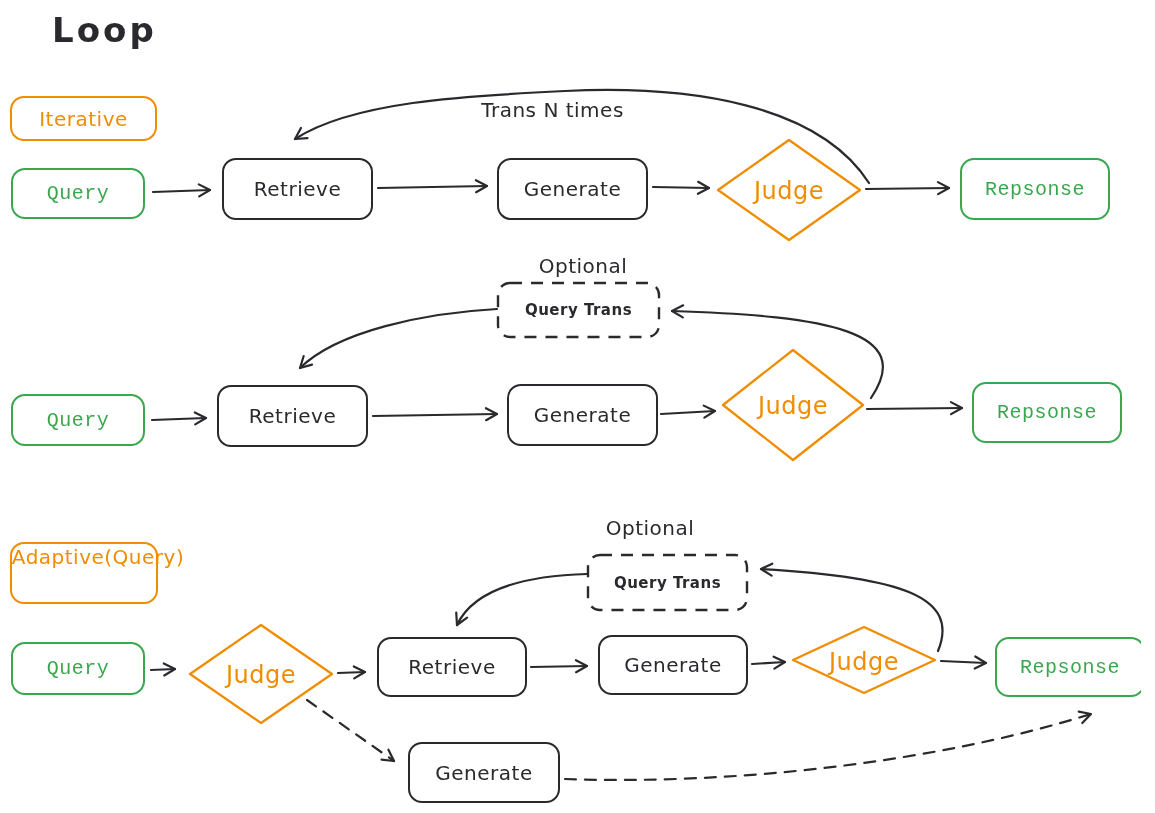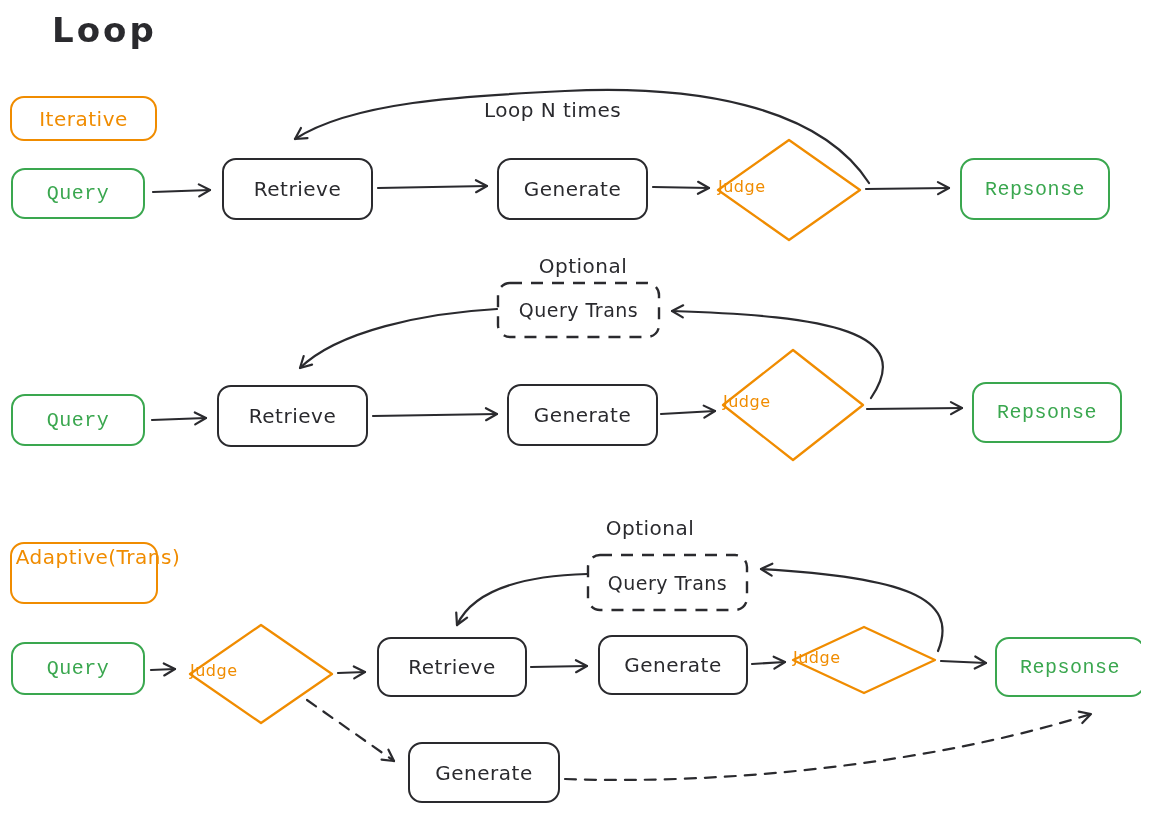--- a/index.html
+++ b/index.html
@@ -36,38 +36,40 @@
     color: var(--dark);
     letter-spacing: 0.5px;
   }
   .node.green  { border-color: var(--green);  color: var(--green); font-family: Liberation Mono, monospace; }
   .node.orange { border-color: var(--orange); color: var(--orange); }
   .node.twoline { flex-direction: row; align-items: flex-start; padding-left: 28px; line-height: 26px; justify-content: center; }
 
   .dlabel {
     position: absolute;
     color: var(--orange);
-    font-size: 16px;
+    font-size: 24px;
+    text-align: center;
     letter-spacing: 0.5px;
   }
   .flabel {
     position: absolute;
     color: var(--dark);
     font-size: 20px;
     text-align: center;
     letter-spacing: 0.5px;
   }
   .qtlabel {
     position: absolute;
     color: var(--dark);
-    font-size: 19px;
+    font-size: 15px;
     display: flex;
     align-items: center;
     justify-content: center;
     letter-spacing: 0.5px;
+    font-weight: bold;
   }
   .title {
     position: absolute;
     left: 52px;
     top: 10px;
     font-size: 34px;
     font-weight: bold;
     color: var(--dark);
     letter-spacing: 3px;
   }
@@ -125,41 +127,41 @@
   <div class="node" style="left:222px; top:158px; width:151px; height:62px;">
     <span>Retrieve</span>
   </div>
   <div class="node" style="left:497px; top:158px; width:151px; height:62px;">
     <span>Generate</span>
   </div>
   <div class="dlabel" style="left:718px; top:177px; width:142px;">Judge</div>
   <div class="node green" style="left:960px; top:158px; width:150px; height:62px;">
     <span>Repsonse</span>
   </div>
-  <div class="flabel" style="left:445px; top:98px; width:215px;">Loop N times</div>
+  <div class="flabel" style="left:445px; top:98px; width:215px;">Trans N times</div>
 
   <div class="node green" style="left:11px; top:394px; width:134px; height:52px;">
     <span>Query</span>
   </div>
   <div class="node" style="left:217px; top:385px; width:151px; height:62px;">
     <span>Retrieve</span>
   </div>
   <div class="node" style="left:507px; top:384px; width:151px; height:62px;">
     <span>Generate</span>
   </div>
   <div class="dlabel" style="left:723px; top:392px; width:140px;">Judge</div>
   <div class="node green" style="left:972px; top:382px; width:150px; height:61px;">
     <span>Repsonse</span>
   </div>
   <div class="flabel" style="left:513px; top:254px; width:140px;">Optional</div>
   <div class="qtlabel" style="left:498px; top:283px; width:161px; height:54px;">Query Trans</div>
 
   <div class="node orange twoline" style="left:10px; top:542px; width:148px; height:62px;">
     <span>Adaptive</span>
-    <span>(Trans)</span>
+    <span>(Query)</span>
   </div>
   <div class="node green" style="left:11px; top:642px; width:134px; height:53px;">
     <span>Query</span>
   </div>
   <div class="dlabel" style="left:190px; top:661px; width:142px;">Judge</div>
   <div class="node" style="left:377px; top:637px; width:150px; height:60px;">
     <span>Retrieve</span>
   </div>
   <div class="node" style="left:598px; top:635px; width:150px; height:60px;">
     <span>Generate</span>

